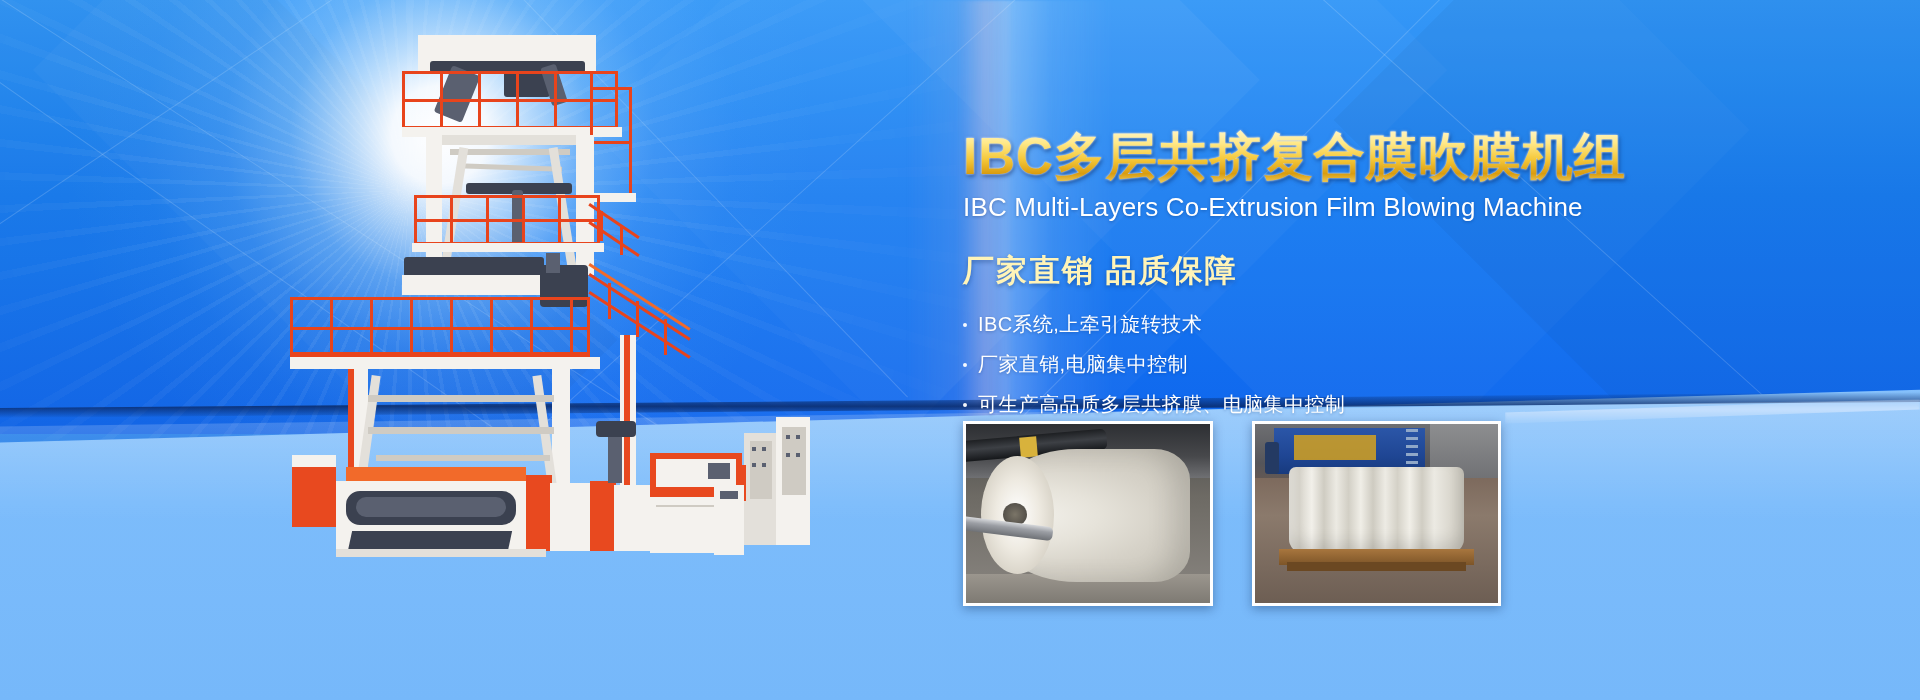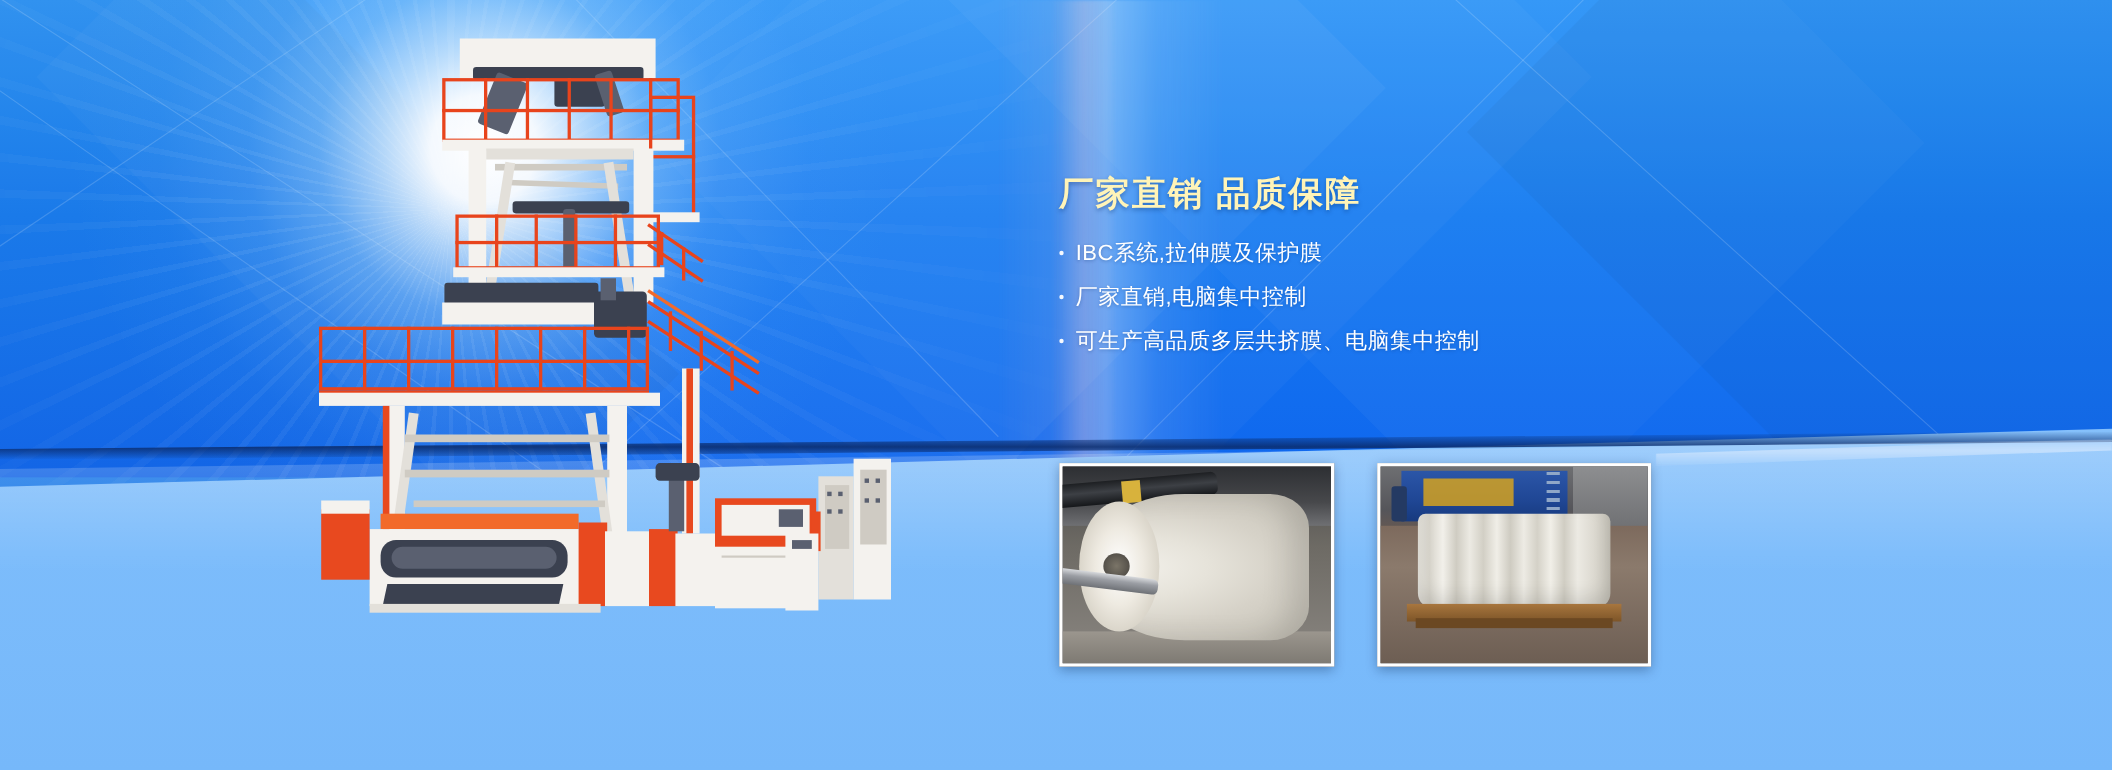--- a/index.html
+++ b/index.html
@@ -392,28 +392,33 @@
     <div class="mdark2" style="left:496px; top:418px; width:4px; height:4px;"></div>
     <div class="mdark2" style="left:506px; top:418px; width:4px; height:4px;"></div>
     <div class="morange" style="left:448px; top:430px; width:8px; height:36px;"></div>
 
     <div class="mwhite" style="left:424px; top:450px; width:30px; height:70px;"></div>
     <div class="mdark2" style="left:430px; top:456px; width:18px; height:8px;"></div>
   </div>
 
   <div class="copy">
 
-
+    <div class="title-wrap">
+      <div class="title-stroke">IBC多层共挤复合膜吹膜机组</div>
+      <h1 class="title">IBC多层共挤复合膜吹膜机组</h1>
+    </div>
+
+    <div class="subtitle">IBC Multi-Layers Co-Extrusion Film Blowing Machine</div>
 
     <div class="tagline">厂家直销  品质保障</div>
 
     <ul class="bullets">
       <li class="bullet">
         <span class="bullet-dot"></span>
-        <span>IBC系统,拉伸膜及保护膜</span>
+        <span>IBC系统,上牵引旋转技术</span>
       </li>
       <li class="bullet">
         <span class="bullet-dot"></span>
         <span>厂家直销,电脑集中控制</span>
       </li>
       <li class="bullet">
         <span class="bullet-dot"></span>
         <span>可生产高品质多层共挤膜、电脑集中控制</span>
       </li>
     </ul>

